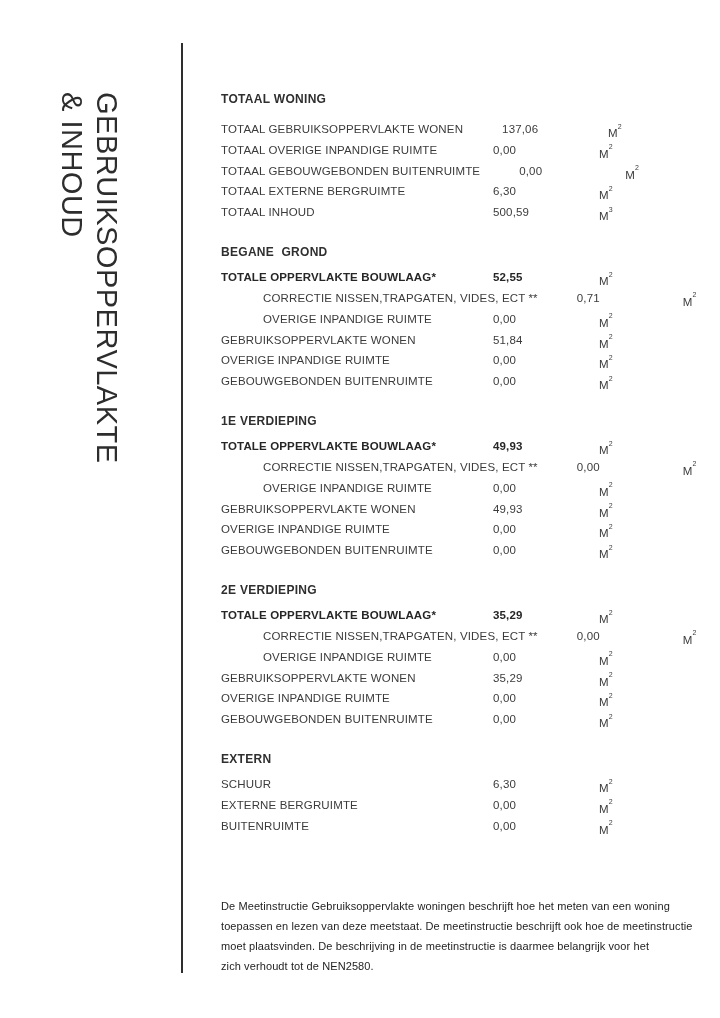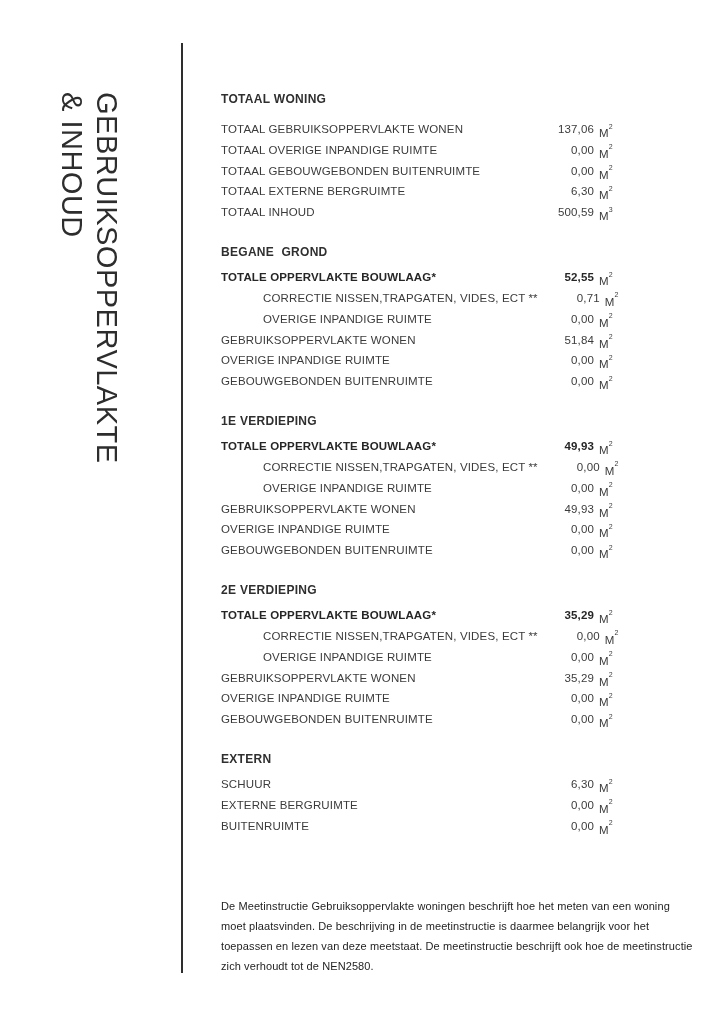--- a/index.html
+++ b/index.html
@@ -51,24 +51,25 @@
 
   .group + .group { }
 
   .row {
     display: grid;
     grid-template-columns: 1fr 62px 26px;
     font-size: 11.5px;
     line-height: 17px;
     color: #3b3b3b;
     letter-spacing: 0.15px;
+    gap: 39px;
   }
   .row .lbl { white-space: pre; }
   .row.indent .lbl { padding-left: 42px; }
-  .row .val { text-align: right; }
+  .row .val { }
   .row .unit { padding-left: 5px; }
   .row.bold .lbl, .row.bold .val { font-weight: bold; color: #262626; }
   .u-sup {
     font-size: 7px;
     position: relative; top: -3.5px;
     letter-spacing: 0;
   }
 
   
   .footer {
@@ -264,21 +265,21 @@
     <span class="unit"><span class="u-base">M</span><sup class="u-sup">2</sup></span>
   </div>
             </div>
           </div>
   </section>
       </div>
 
     <div class="footer">
       <div class="para">
         <div class="fline">De Meetinstructie Gebruiksoppervlakte woningen beschrijft hoe het meten van een woning</div>
+        <div class="fline">toepassen en lezen van deze meetstaat. De meetinstructie beschrijft ook hoe de meetinstructie</div>
         <div class="fline">moet plaatsvinden. De beschrijving in de meetinstructie is daarmee belangrijk voor het</div>
-        <div class="fline">toepassen en lezen van deze meetstaat. De meetinstructie beschrijft ook hoe de meetinstructie</div>
         <div class="fline">zich verhoudt tot de NEN2580.</div>
       </div>
 
     </div>
   </div>
 
 </div>
 
 </body></html>

